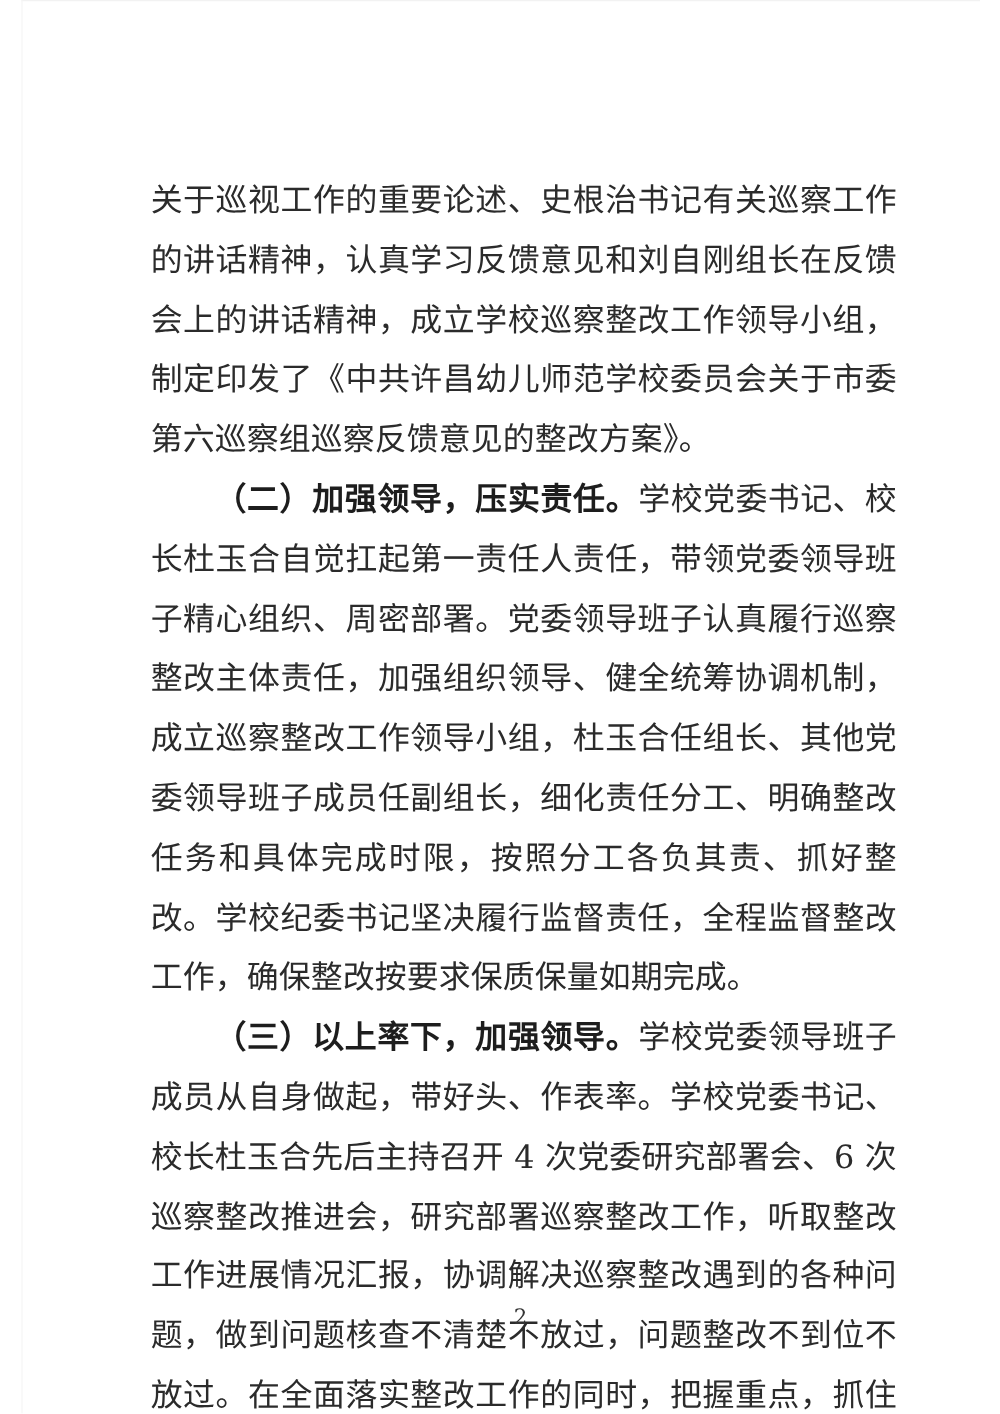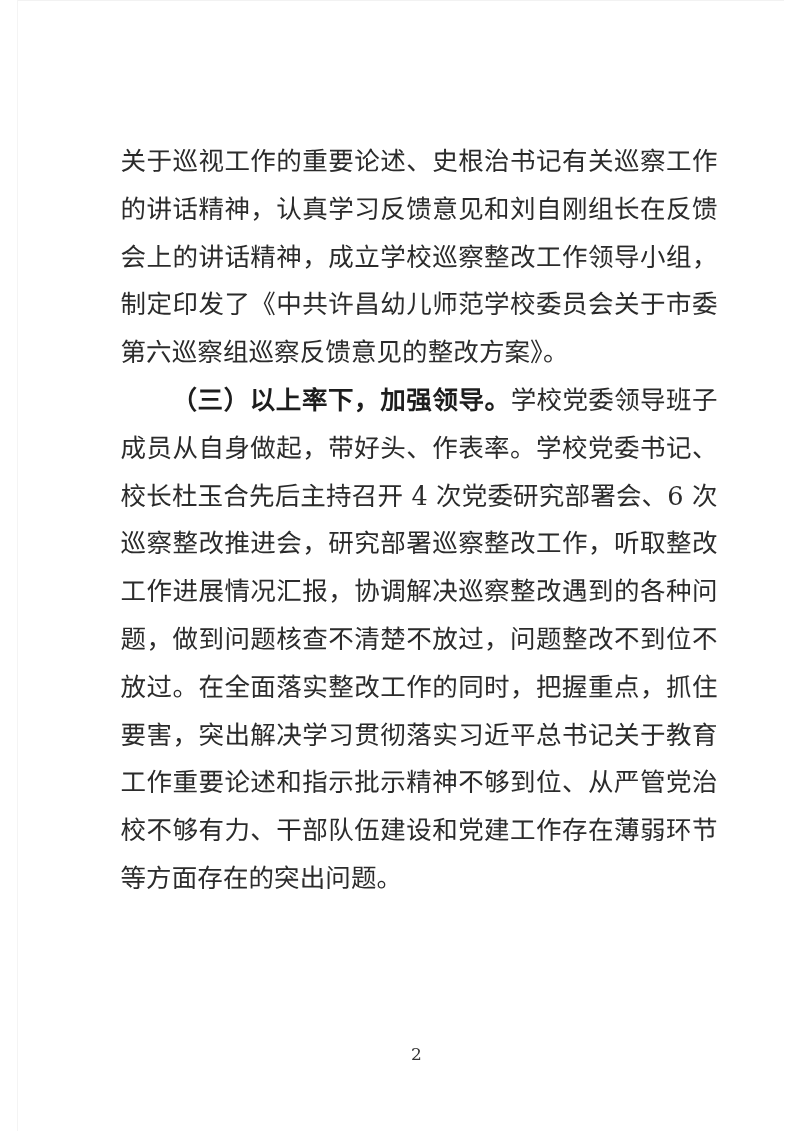--- a/index.html
+++ b/index.html
@@ -75,20 +75,21 @@
 
 <div class="page">
 
   <div class="scan-edge-top"></div>
   <div class="scan-edge-left"></div>
 
   <div class="body-text">
 
     <p class="para"><span class="lead"></span><span>关于巡视工作的重要论述、史根治书记有关巡察工作的讲话精神，认真学习反馈意见和刘自刚组长在反馈会上的讲话精神，成立学校巡察整改工作领导小组，制定印发了《中共许昌幼儿师范学校委员会关于市委第六巡察组巡察反馈意见的整改方案》。</span></p>
 
+    <p class="para indent"><span class="lead">（二）加强领导，压实责任。</span><span>学校党委书记、校长杜玉合自觉扛起第一责任人责任，带领党委领导班子精心组织、周密部署。党委领导班子认真履行巡察整改主体责任，加强组织领导、健全统筹协调机制，成立巡察整改工作领导小组，杜玉合任组长、其他党委领导班子成员任副组长，细化责任分工、明确整改任务和具体完成时限，按照分工各负其责、抓好整改。学校纪委书记坚决履行监督责任，全程监督整改工作，确保整改按要求保质保量如期完成。</span></p>
 
     <p class="para indent"><span class="lead">（三）以上率下，加强领导。</span><span>学校党委领导班子成员从自身做起，带好头、作表率。学校党委书记、校长杜玉合先后主持召开 4 次党委研究部署会、6 次巡察整改推进会，研究部署巡察整改工作，听取整改工作进展情况汇报，协调解决巡察整改遇到的各种问题，做到问题核查不清楚不放过，问题整改不到位不放过。在全面落实整改工作的同时，把握重点，抓住要害，突出解决学习贯彻落实习近平总书记关于教育工作重要论述和指示批示精神不够到位、从严管党治校不够有力、干部队伍建设和党建工作存在薄弱环节等方面存在的突出问题。</span></p>
 
   </div>
 
   <div class="page-number">2</div>
 
 </div>
 
 </body></html>

